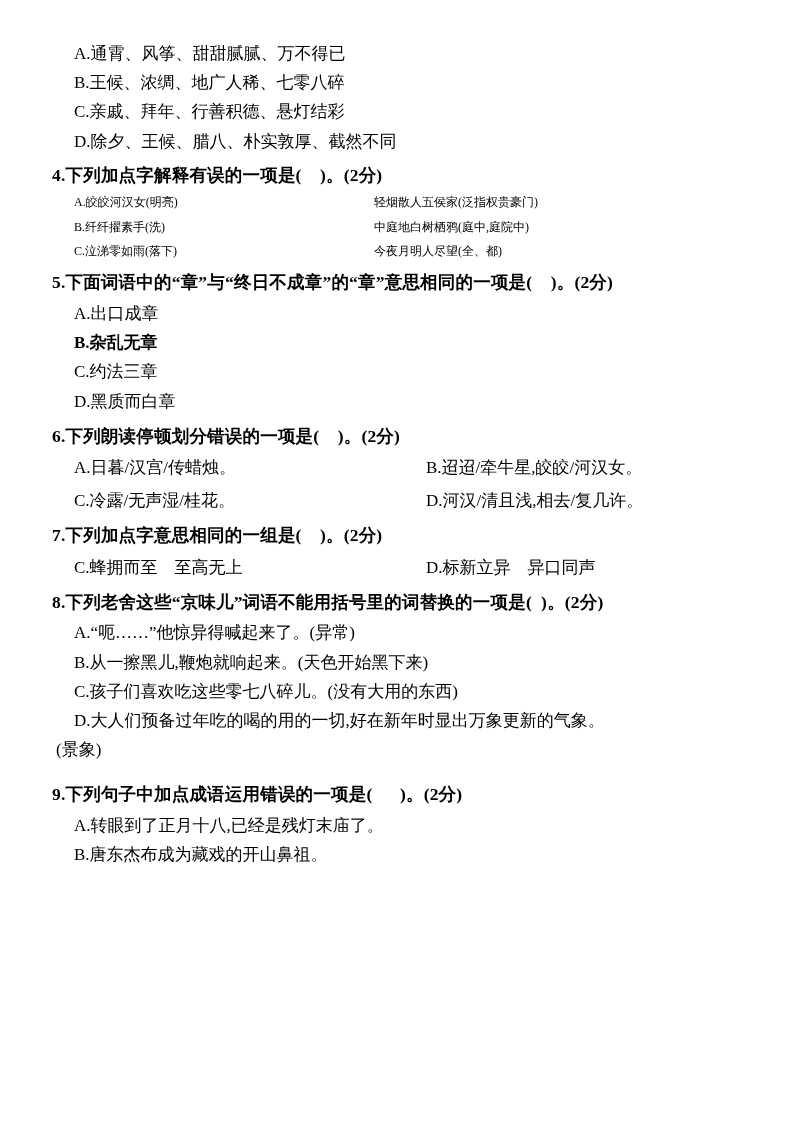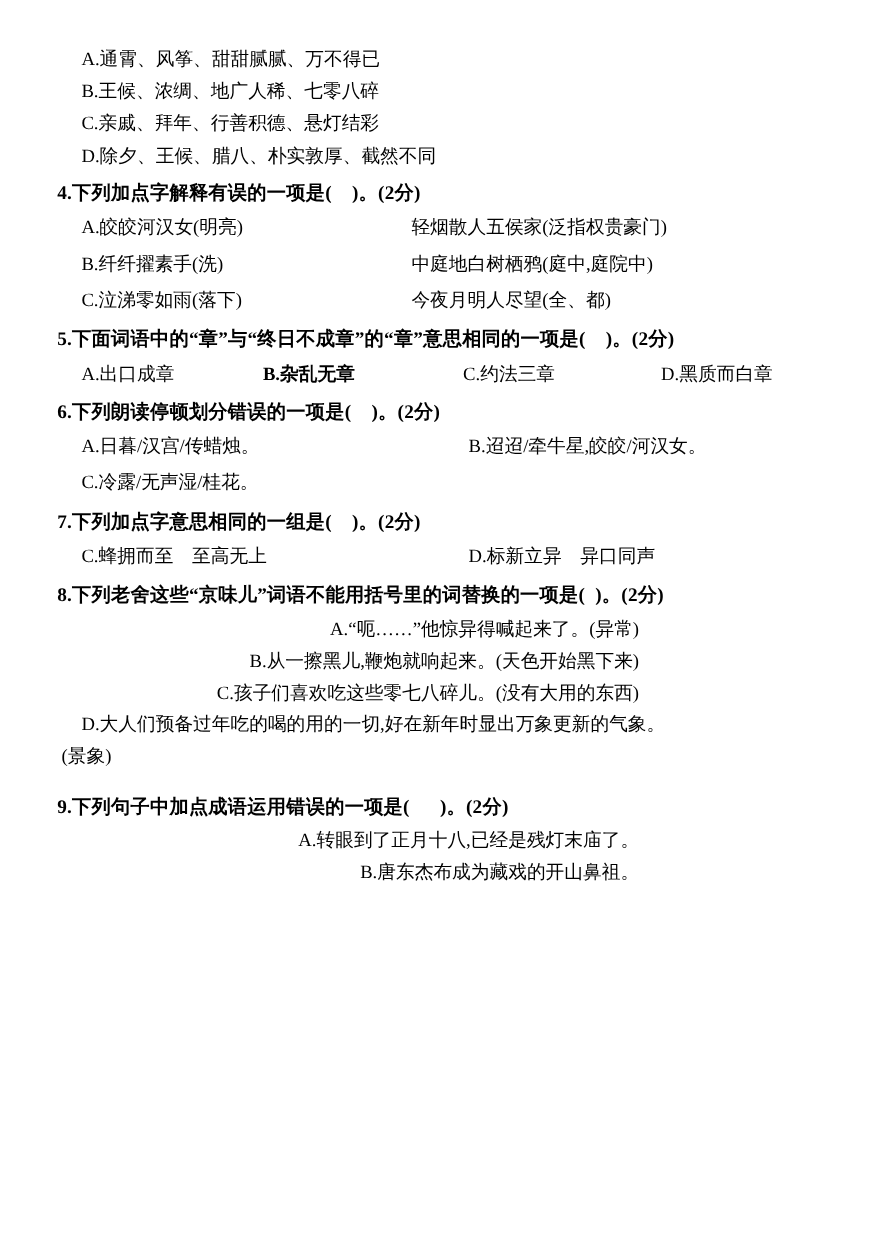--- a/index.html
+++ b/index.html
@@ -40,47 +40,47 @@
     margin: 0 0 2px 0;
     padding-left: 22px;
     white-space: pre;
   }
   .opt-wide {
     font-size: 17px;
     line-height: 1.6;
     margin: 0 0 2px 0;
     padding-left: 22px;
     white-space: pre;
-    text-align: right;
   }
   .cont {
     font-size: 17px;
     line-height: 1.6;
     margin: 0 0 18px 0;
     padding-left: 4px;
     white-space: pre;
   }
   .two-col {
     display: flex;
     padding-left: 22px;
-    font-size: 17px;
+    font-size: 12px;
     line-height: 1.72;
     margin: 0 0 4px 0;
     white-space: pre;
   }
   .two-col .c1 { width: 300px; flex: 0 0 300px; }
   .two-col .c2 { flex: 1 1 auto; }
 
   .four-col {
     display: flex;
     padding-left: 22px;
     font-size: 17px;
     line-height: 1.72;
     margin: 0 0 3px 0;
     white-space: pre;
+    flex-direction: column;
   }
   .four-col .c { flex: 0 0 auto; }
   .four-col .c1 { width: 165px; }
   .four-col .c2 { width: 182px; font-weight: bold; }
   .four-col .c3 { width: 180px; }
 
   .pair-col {
     display: flex;
     padding-left: 22px;
     font-size: 17px;
@@ -130,20 +130,21 @@
   </div>
 
   <div class="block">
     <div class="q-head">6.下列朗读停顿划分错误的一项是(    )。(2分)</div>
     <div class="pair-col">
       <span class="c1">A.日暮/汉宫/传蜡烛。</span>
       <span class="c2">B.迢迢/牵牛星,皎皎/河汉女。</span>
     </div>
     <div class="pair-col">
       <span class="c1">C.冷露/无声湿/桂花。</span>
+      <span class="c2">D.河汉/清且浅,相去/复几许。</span>
     </div>
   </div>
 
   <div class="block">
     <div class="q-head">7.下列加点字意思相同的一组是(    )。(2分)</div>
     <div class="pair-col">
       <span class="c1">C.蜂拥而至    至高无上</span>
       <span class="c2">D.标新立异    异口同声</span>
     </div>
   </div>

